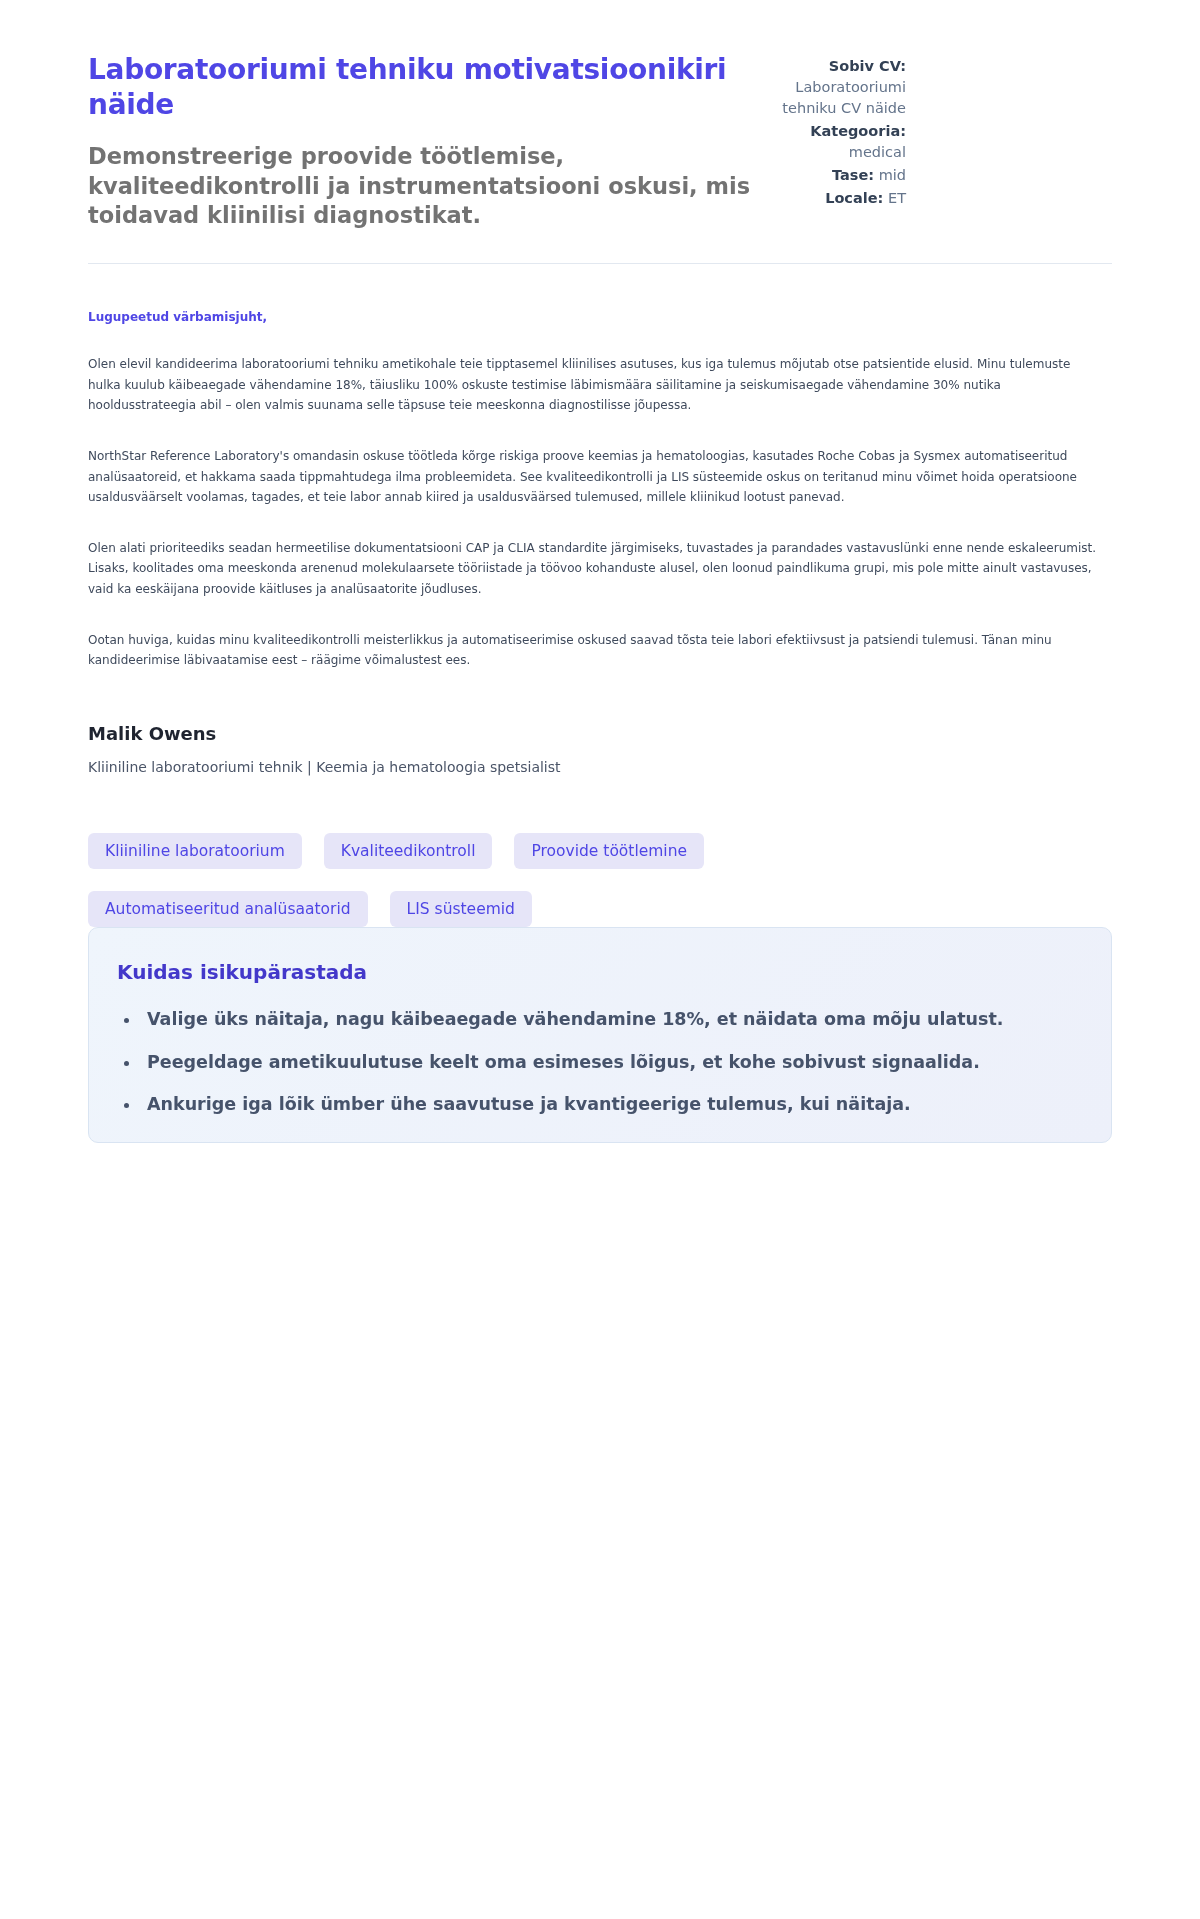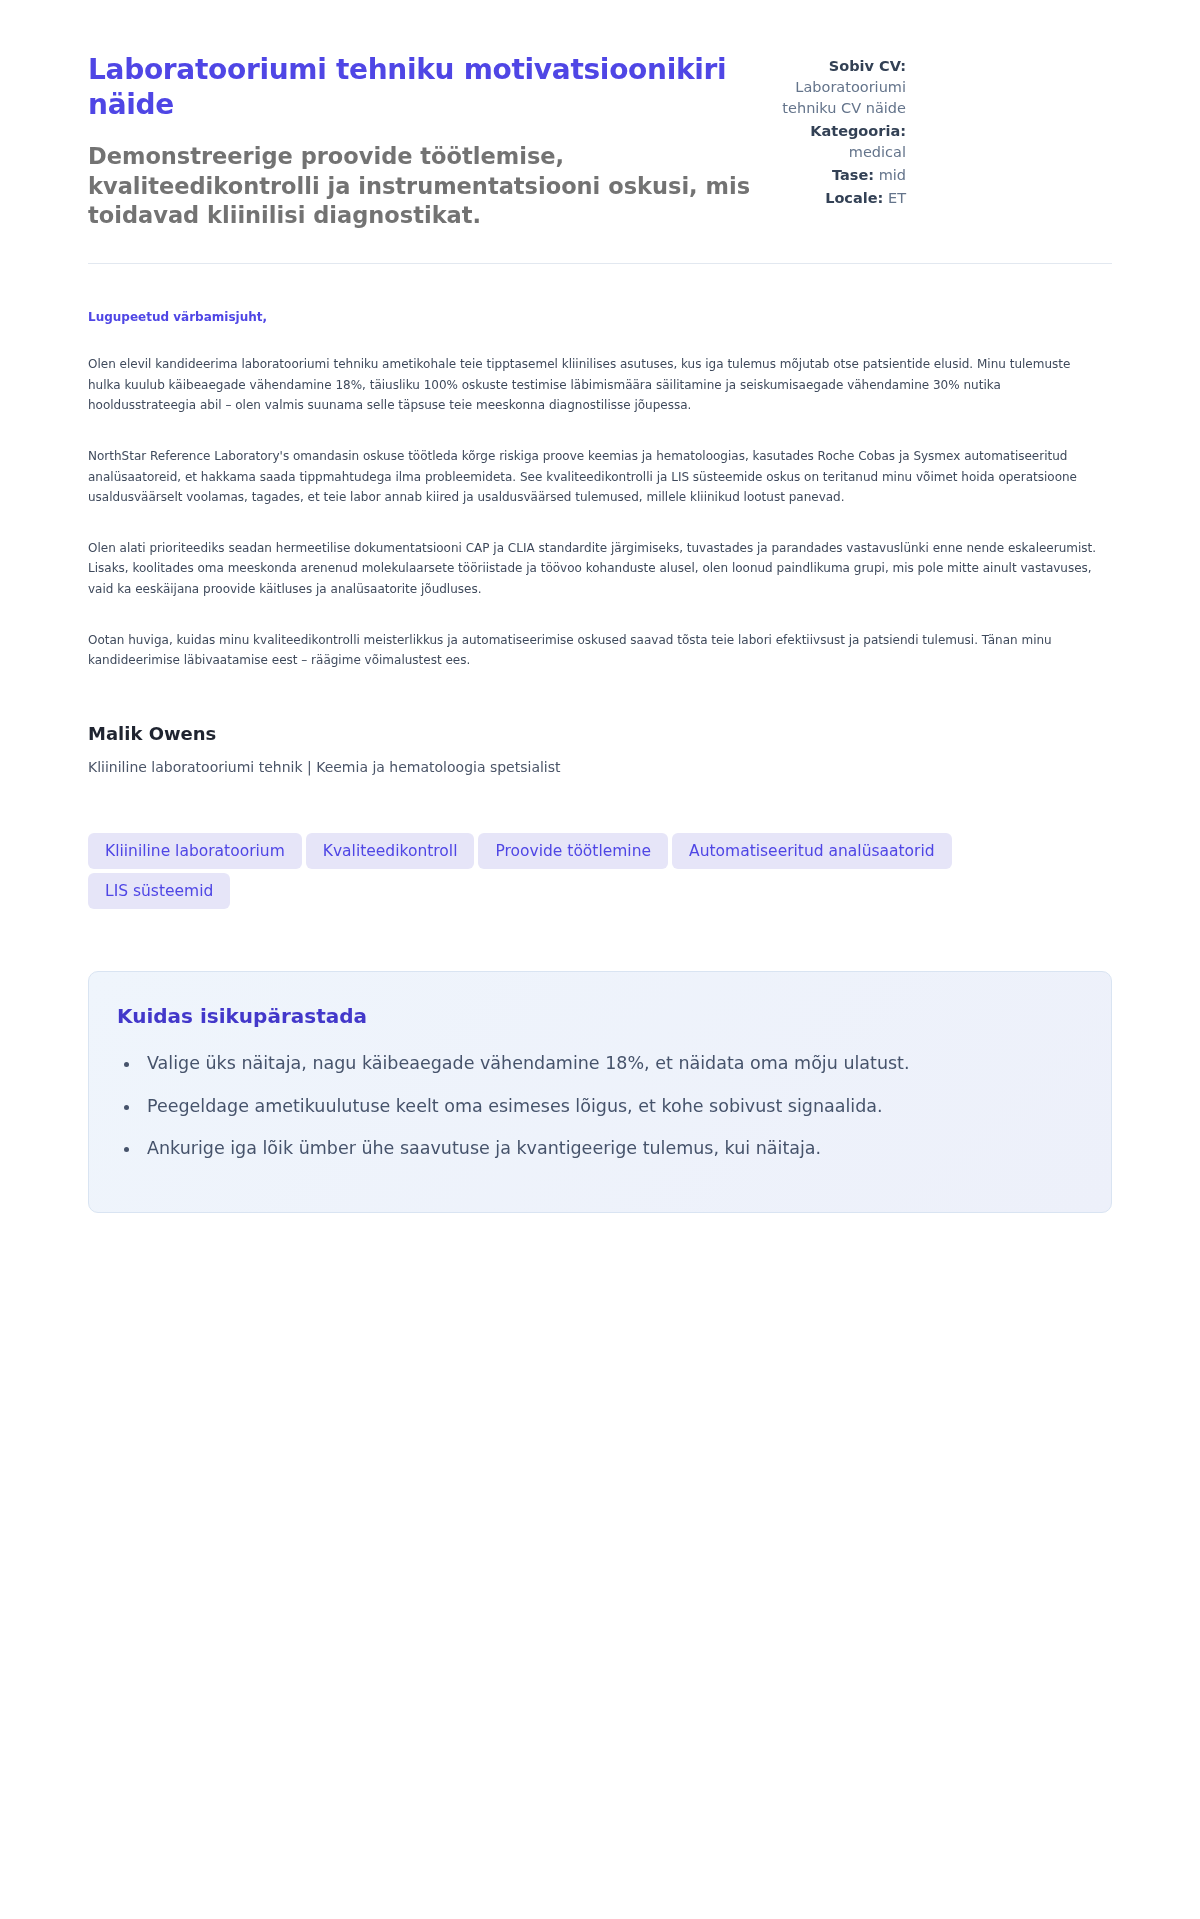--- a/index.html
+++ b/index.html
@@ -82,50 +82,50 @@
   .sig-title {
     color: #4b5568;
     font-size: 14px;
   }
 
   
   .tags {
     margin-top: 58px;
     display: flex;
     flex-wrap: wrap;
-    gap: 4px;
+    gap: 22px;
     max-width: 890px;
   }
   .tag {
     display: inline-block;
     background: #e6e5f8;
     color: #4f46e5;
     font-size: 15.5px;
     padding: 9px 17px;
     border-radius: 6px;
     white-space: nowrap;
   }
 
   
   .tips {
-    margin-top: 62px;
     background: linear-gradient(135deg, #eff5fc 0%, #edf0fa 100%);
     border: 1px solid #d9e4f2;
     border-radius: 10px;
-    padding: 32px 36px 34px 28px;
+    padding: 32px 36px 8px 28px;
   }
   .tips-title {
     color: #4338ca;
     font-size: 20px;
     font-weight: bold;
     margin-bottom: 22px;
   }
   .tips-list {
     list-style: disc;
     padding-left: 24px;
+    font-weight: bold;
   }
   .tips-list li {
     font-size: 17.5px;
     line-height: 1.58;
     color: #46536b;
     margin-bottom: 15px;
     padding-left: 6px;
     max-width: 920px;
   }
   .tips-list li::marker { color: #46536b; }

